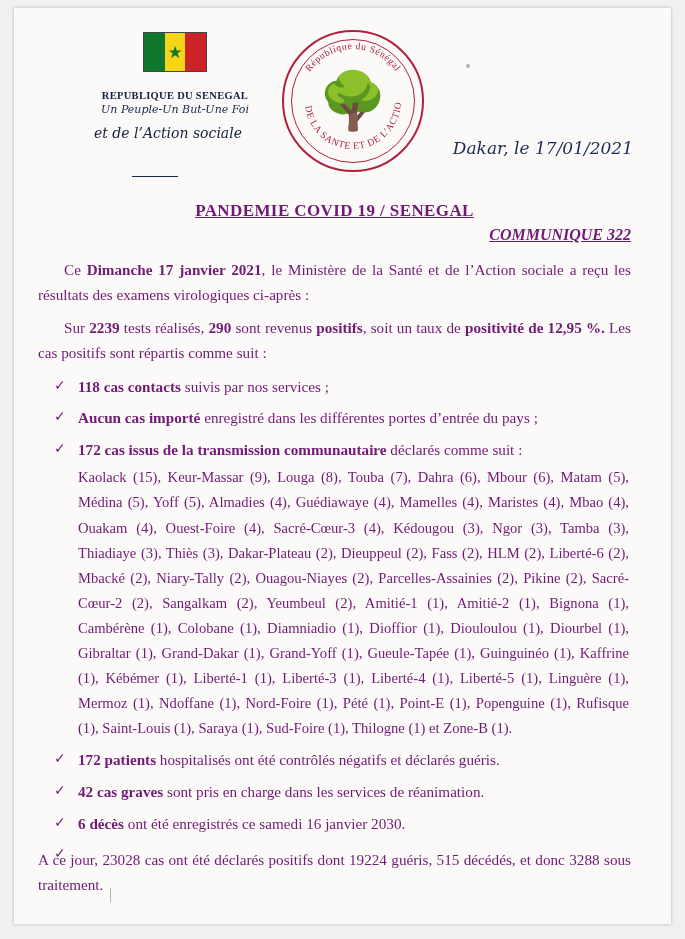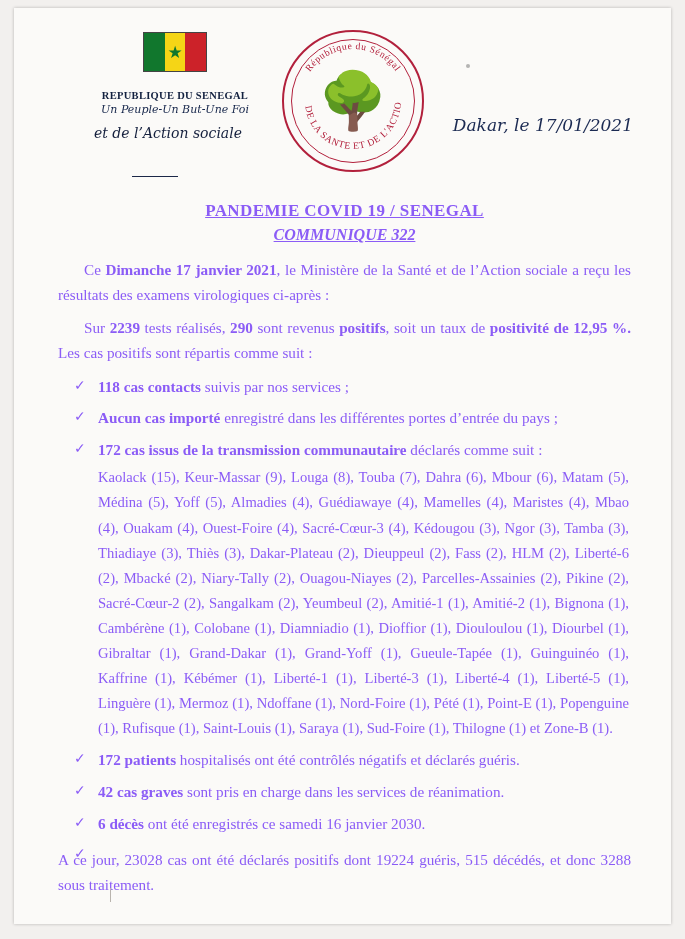--- a/index.html
+++ b/index.html
@@ -144,51 +144,51 @@
   .stamp-text svg { width: 138px; height: 138px; }
   .stamp-text text {
     font-family: "Liberation Serif", serif;
     font-size: 9.6px;
     letter-spacing: 0.6px;
     fill: #b2203c;
   }
   .date-line {
     position: absolute;
     right: 38px;
-    top: 107px;
+    top: 130px;
     font-family: "DejaVu Serif", serif;
     font-style: italic;
     font-size: 17px;
     color: #1b2a52;
     white-space: nowrap;
   }
   .ink-dot {
     position: absolute;
     left: 452px;
     top: 56px;
     width: 4px; height: 4px;
     border-radius: 50%;
     background: #6d6d6d;
     opacity: 0.5;
   }
   
   .body {
-    padding: 0 40px 0 44px;
-    color: #8b5cf6;
+    padding: 0 40px 0 24px;
+    color: #701a75;
   }
   .title {
     text-align: center;
     font-size: 17px;
     font-weight: bold;
     letter-spacing: 0.4px;
     text-decoration: underline;
     margin: 8px 0 0 0;
   }
   .subtitle {
-    text-align: center;
+    text-align: right;
     font-size: 16px;
     font-weight: bold;
     font-style: italic;
     text-decoration: underline;
     margin: 5px 0 14px 0;
   }
   p.para {
     font-size: 15.2px;
     line-height: 1.62;
     margin: 0 0 9px 0;

